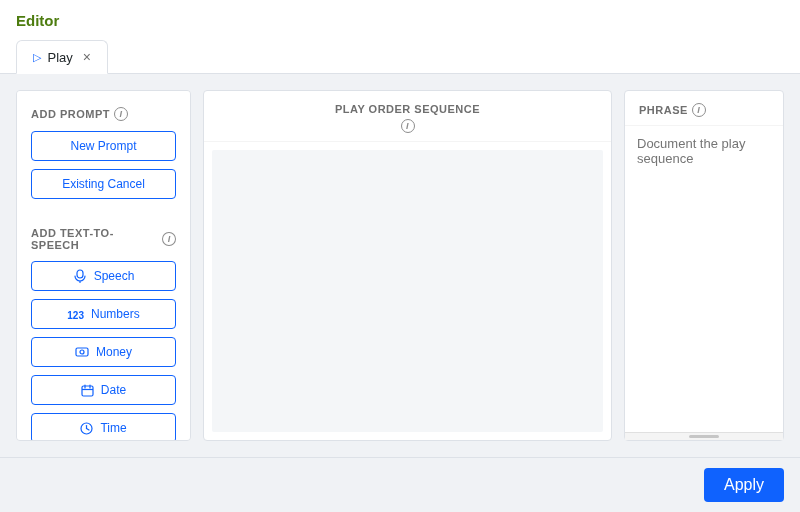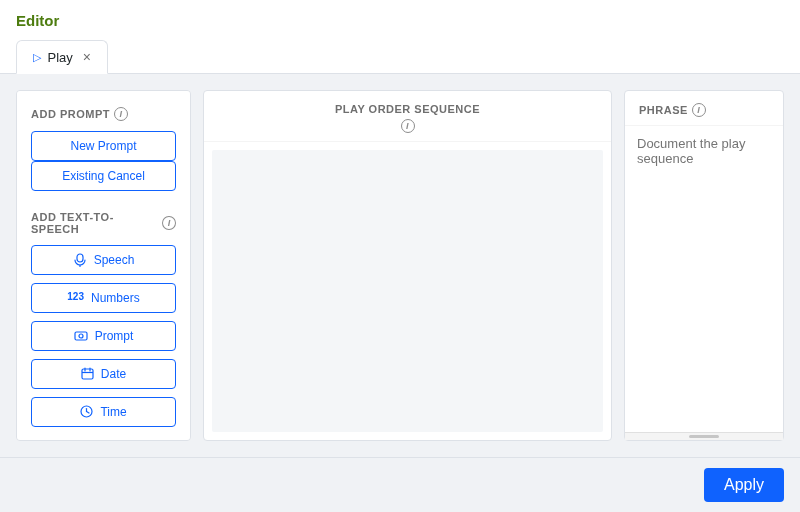--- a/index.html
+++ b/index.html
@@ -110,28 +110,29 @@
       align-items: center;
       justify-content: center;
       width: 100%;
       padding: 7px 10px;
       border: 1px solid #0f62fe;
       border-radius: 4px;
       background: #fff;
       color: #0f62fe;
       font-size: 12px;
       cursor: pointer;
+      margin-bottom: 8px;
       font-weight: 500;
     }
     .section-divider {
       margin: 8px 0 12px 0;
     }
     .tts-btn {
       display: flex;
-      align-items: flex-start;
+      align-items: flex-end;
       justify-content: center;
       gap: 7px;
       width: 100%;
       padding: 7px 10px;
       border: 1px solid #0f62fe;
       border-radius: 4px;
       background: #fff;
       color: #0f62fe;
       font-size: 12px;
       cursor: pointer;
@@ -289,21 +290,21 @@
         <span>Numbers</span>
       </button>
 
       <button class="tts-btn">
         <span class="btn-icon">
           <svg width="14" height="14" viewBox="0 0 14 14" fill="none">
             <rect x="1" y="3" width="12" height="8" rx="1.5" stroke="#0f62fe" stroke-width="1.2"></rect>
             <circle cx="7" cy="7" r="2" stroke="#0f62fe" stroke-width="1.2"></circle>
           </svg>
         </span>
-        <span>Prompt</span>
+        <span>Money</span>
       </button>
 
       <button class="tts-btn">
         <span class="btn-icon">
           <svg width="13" height="13" viewBox="0 0 13 13" fill="none">
             <rect x="1" y="2" width="11" height="10" rx="1.5" stroke="#0f62fe" stroke-width="1.2"></rect>
             <line x1="1" y1="5.5" x2="12" y2="5.5" stroke="#0f62fe" stroke-width="1.2"></line>
             <line x1="4" y1="1" x2="4" y2="4" stroke="#0f62fe" stroke-width="1.2" stroke-linecap="round"></line>
             <line x1="9" y1="1" x2="9" y2="4" stroke="#0f62fe" stroke-width="1.2" stroke-linecap="round"></line>
           </svg>

